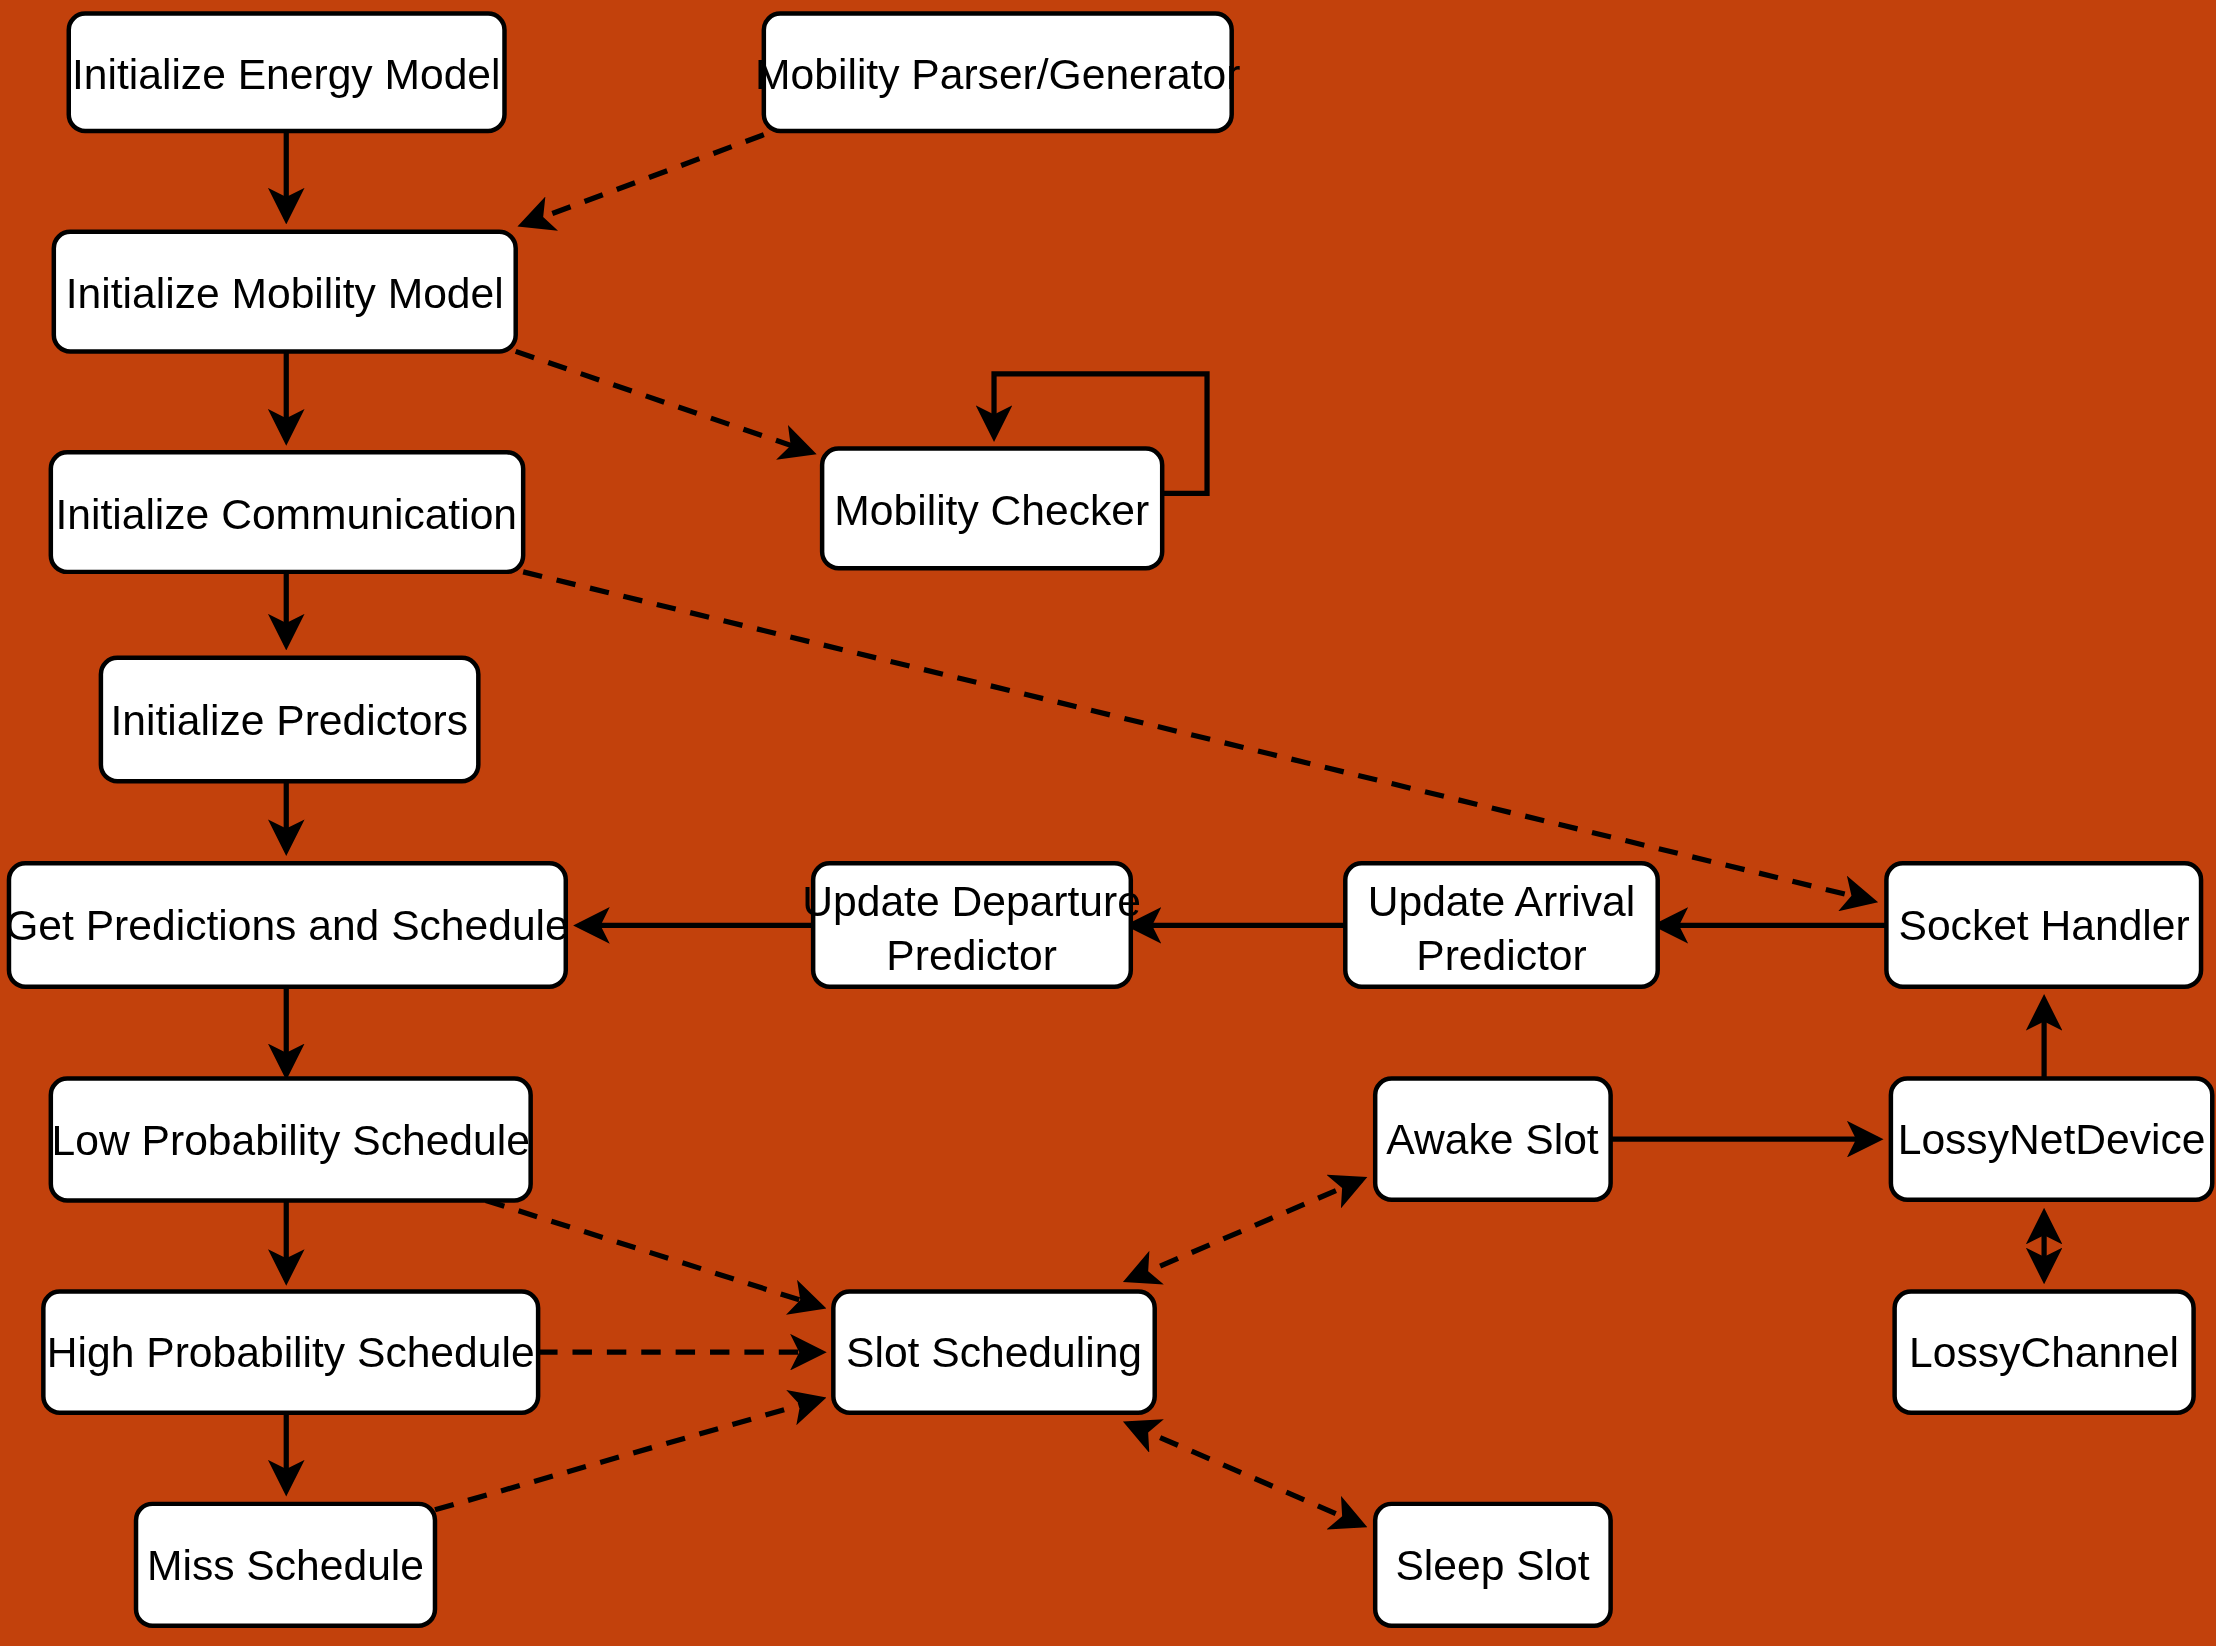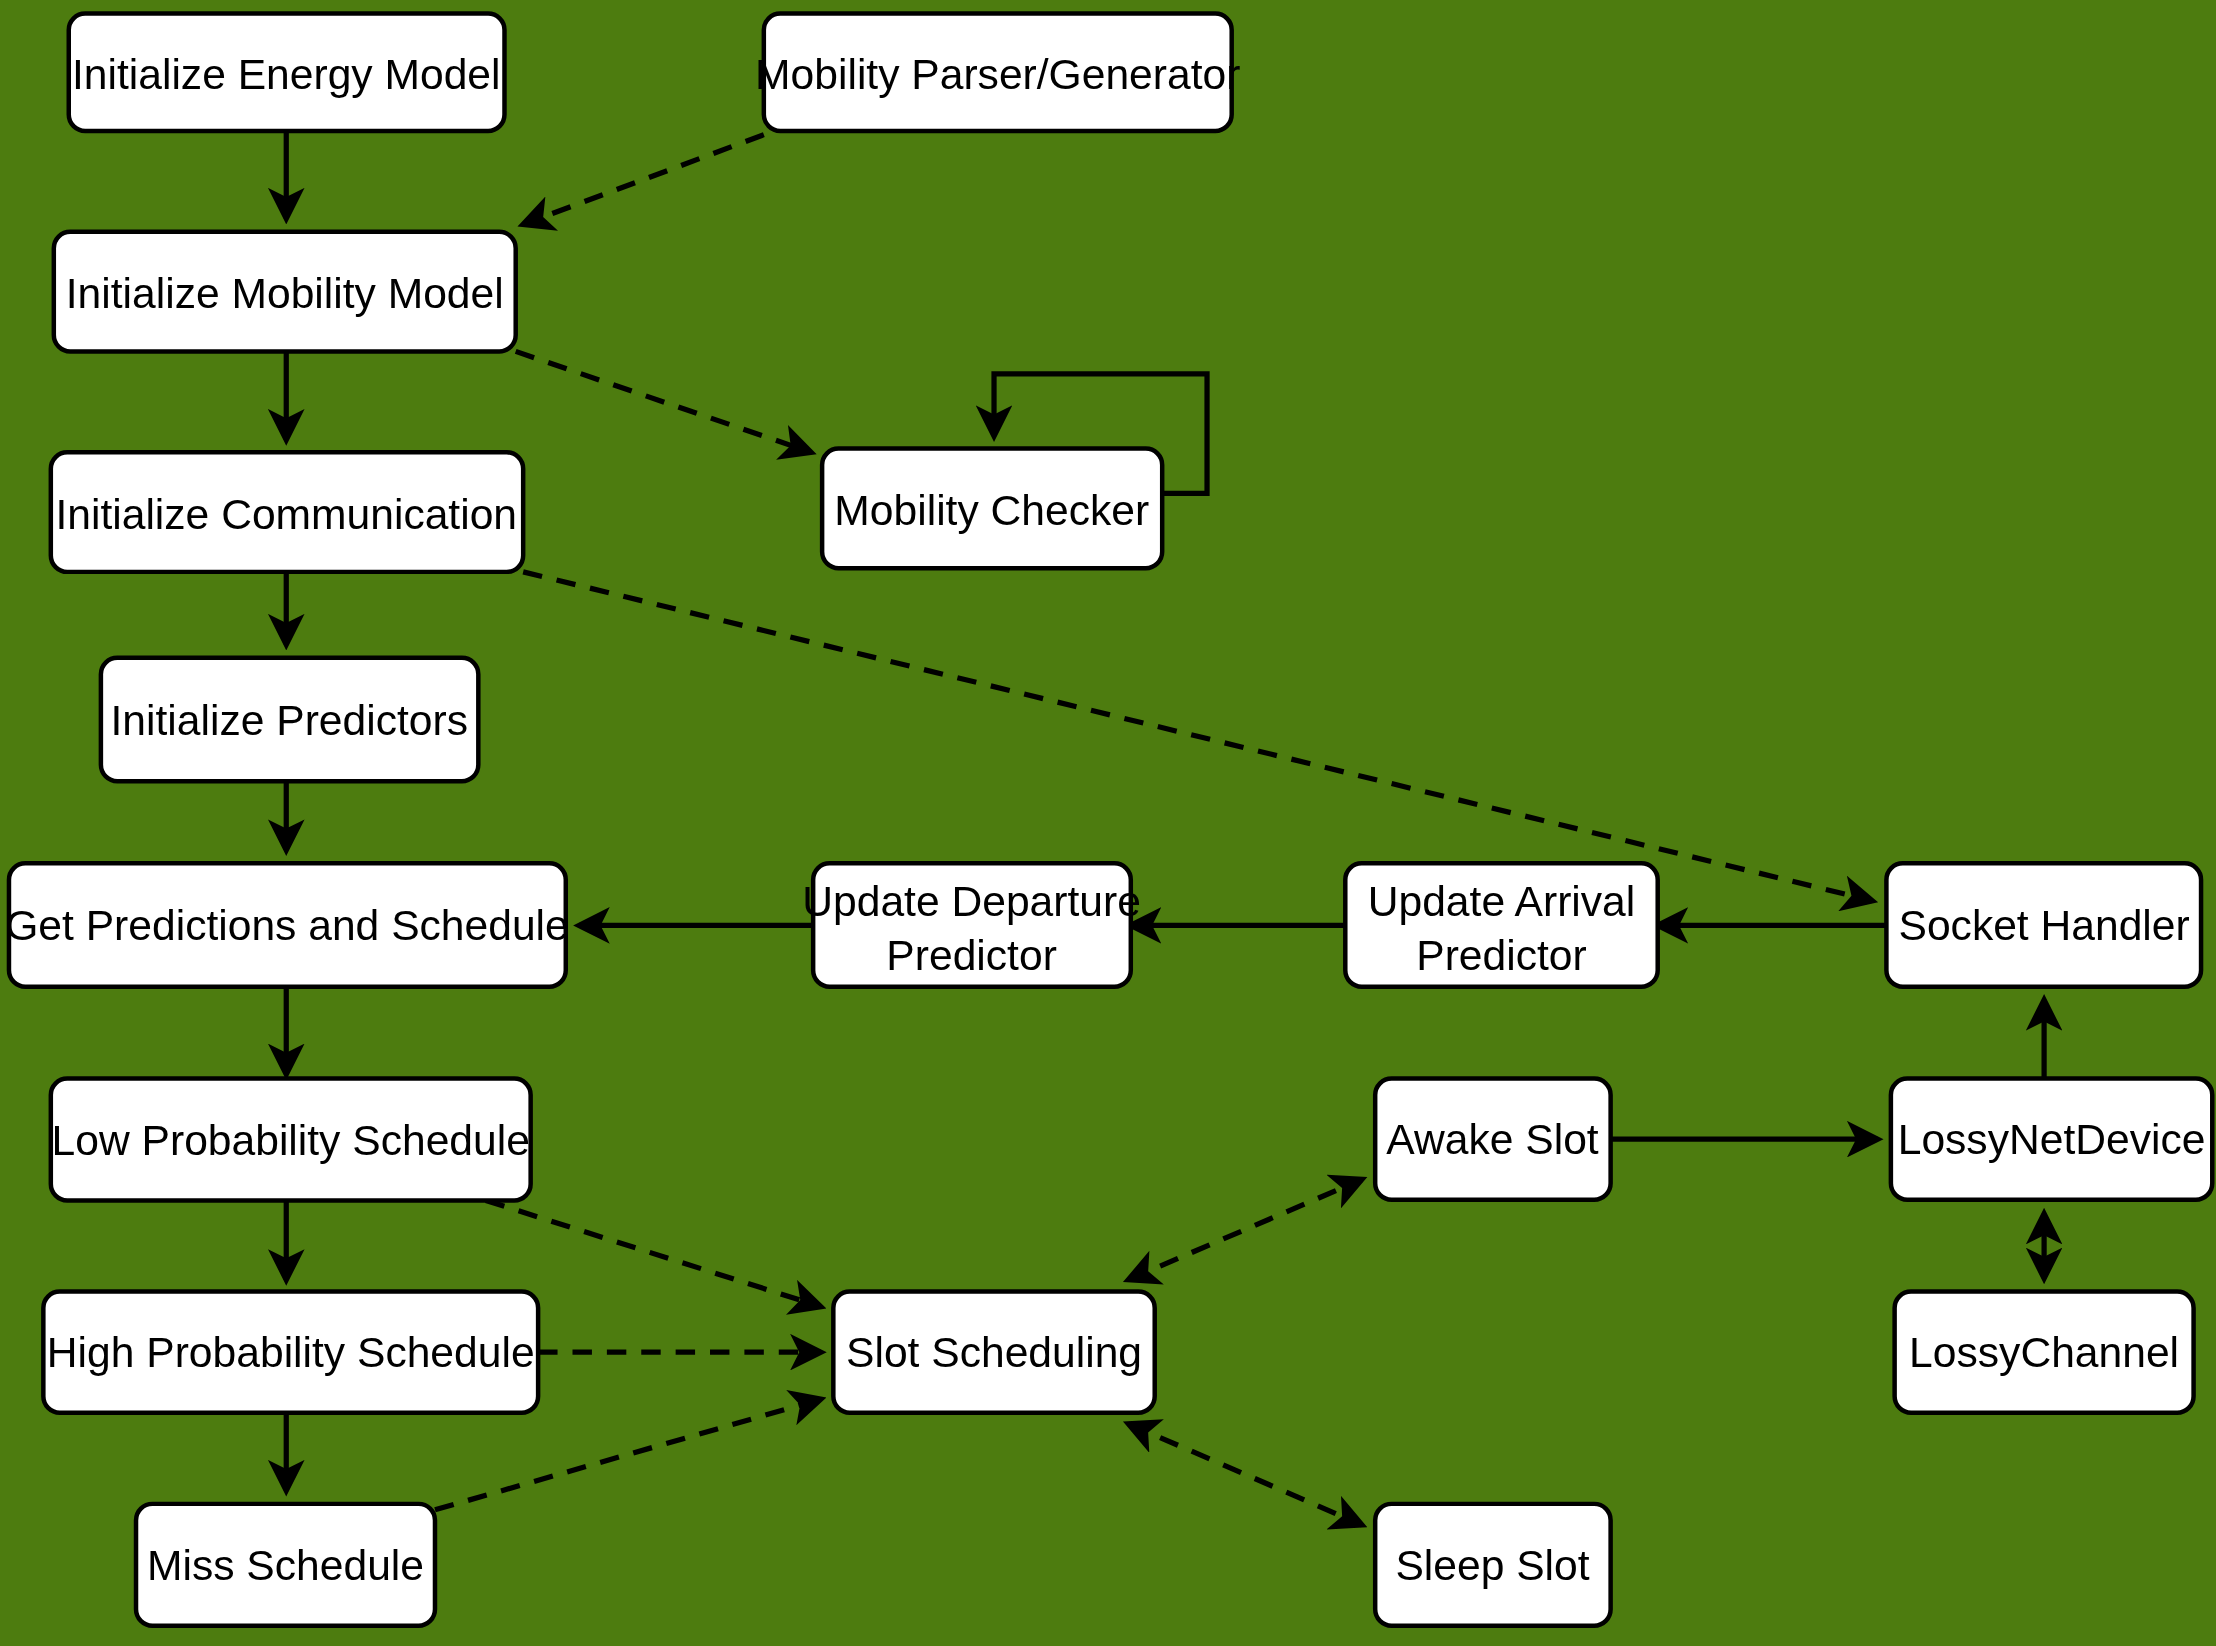--- a/index.html
+++ b/index.html
@@ -10,21 +10,21 @@
   body {
     width: 2216px;
     height: 1646px;
     overflow: hidden;
     font-family: "Liberation Sans", sans-serif;
   }
   #diagram-root {
     position: relative;
     width: 2216px;
     height: 1646px;
-    background: #4d7c0f;
+    background: #c2410c;
   }
   svg#flow-svg {
     position: absolute;
     top: 0;
     left: 0;
     width: 2216px;
     height: 1646px;
   }
   .node-rect {
     fill: #ffffff;

